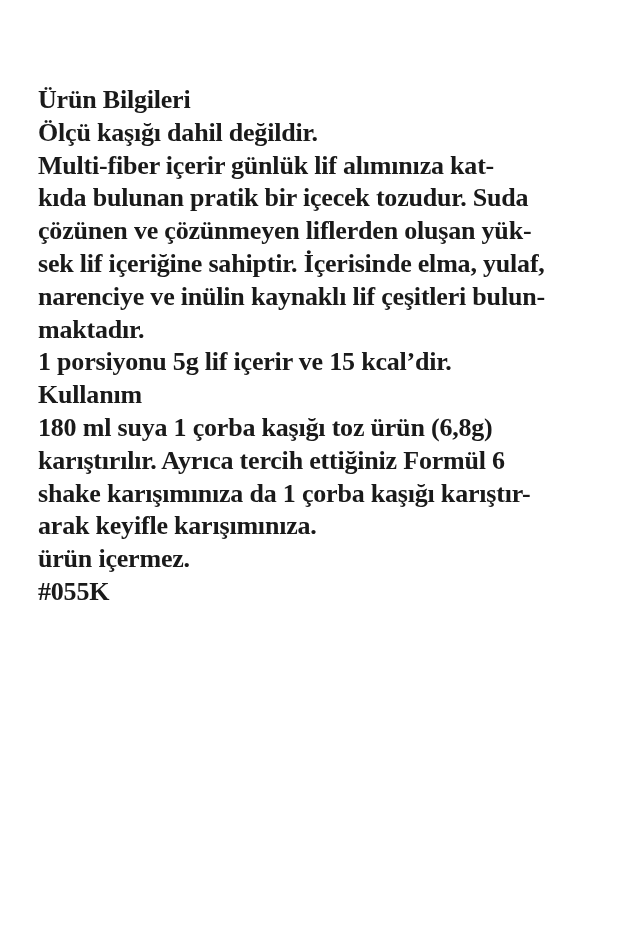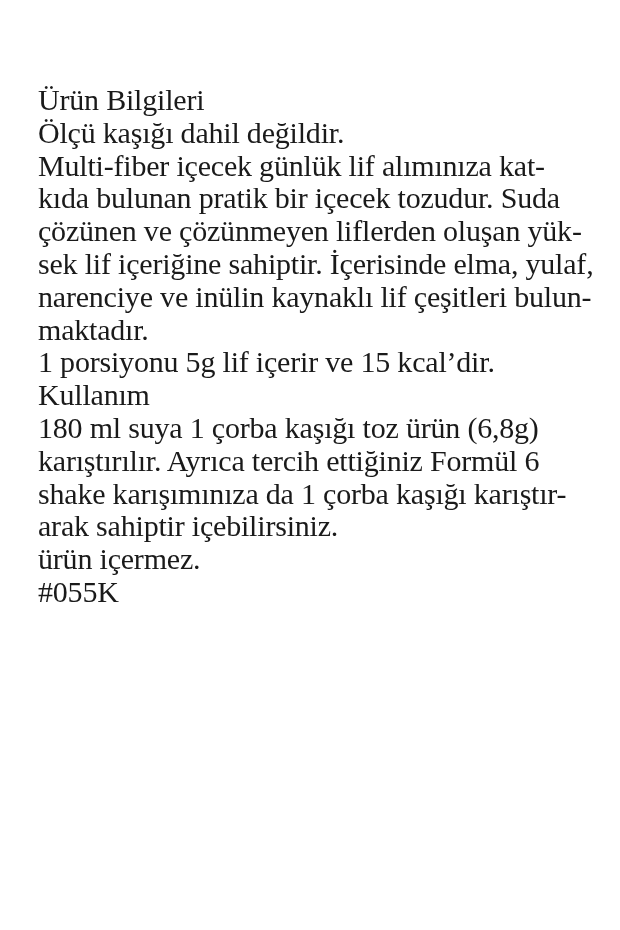--- a/index.html
+++ b/index.html
@@ -12,54 +12,55 @@
       height: 930px;
       position: relative;
       overflow: hidden;
     }
     .doc {
       position: absolute;
       left: 38px;
       top: 84px;
       width: 560px;
       font-family: "Liberation Serif", "DejaVu Serif", serif;
-      font-size: 30px;
+      font-size: 26px;
       line-height: 32.8px;
       color: #1a1a1a;
       letter-spacing: -0.2px;
+      font-weight: bold;
     }
     .line {
       display: block;
       white-space: nowrap;
     }
   </style>
 </head>
 <body>
 
 <div class="doc">
   <span class="line">Ürün Bilgileri</span>
   <span class="line">Ölçü kaşığı dahil değildir.</span>
 
   <div>
-    <span class="line">Multi-fiber içecek günlük lif alımınıza kat-</span>
+    <span class="line">Multi-fiber içerir günlük lif alımınıza kat-</span>
     <span class="line">kıda bulunan pratik bir içecek tozudur. Suda</span>
     <span class="line">çözünen ve çözünmeyen liflerden oluşan yük-</span>
     <span class="line">sek lif içeriğine sahiptir. İçerisinde elma, yulaf,</span>
     <span class="line">narenciye ve inülin kaynaklı lif çeşitleri bulun-</span>
     <span class="line">maktadır.</span>
   </div>
 
   <span class="line">1 porsiyonu 5g lif içerir ve 15 kcal’dir.</span>
   <span class="line">Kullanım</span>
 
   <div>
     <span class="line">180 ml suya 1 çorba kaşığı toz ürün (6,8g)</span>
     <span class="line">karıştırılır. Ayrıca tercih ettiğiniz Formül 6</span>
     <span class="line">shake karışımınıza da 1 çorba kaşığı karıştır-</span>
-    <span class="line">arak sahiptir içebilirsiniz.</span>
+    <span class="line">arak keyifle karışımınıza.</span>
   </div>
 
   <div>
     <span class="line">ürün içermez.</span>
   </div>
 
   <span class="line">#055K</span>
 </div>
 
 </body></html>

